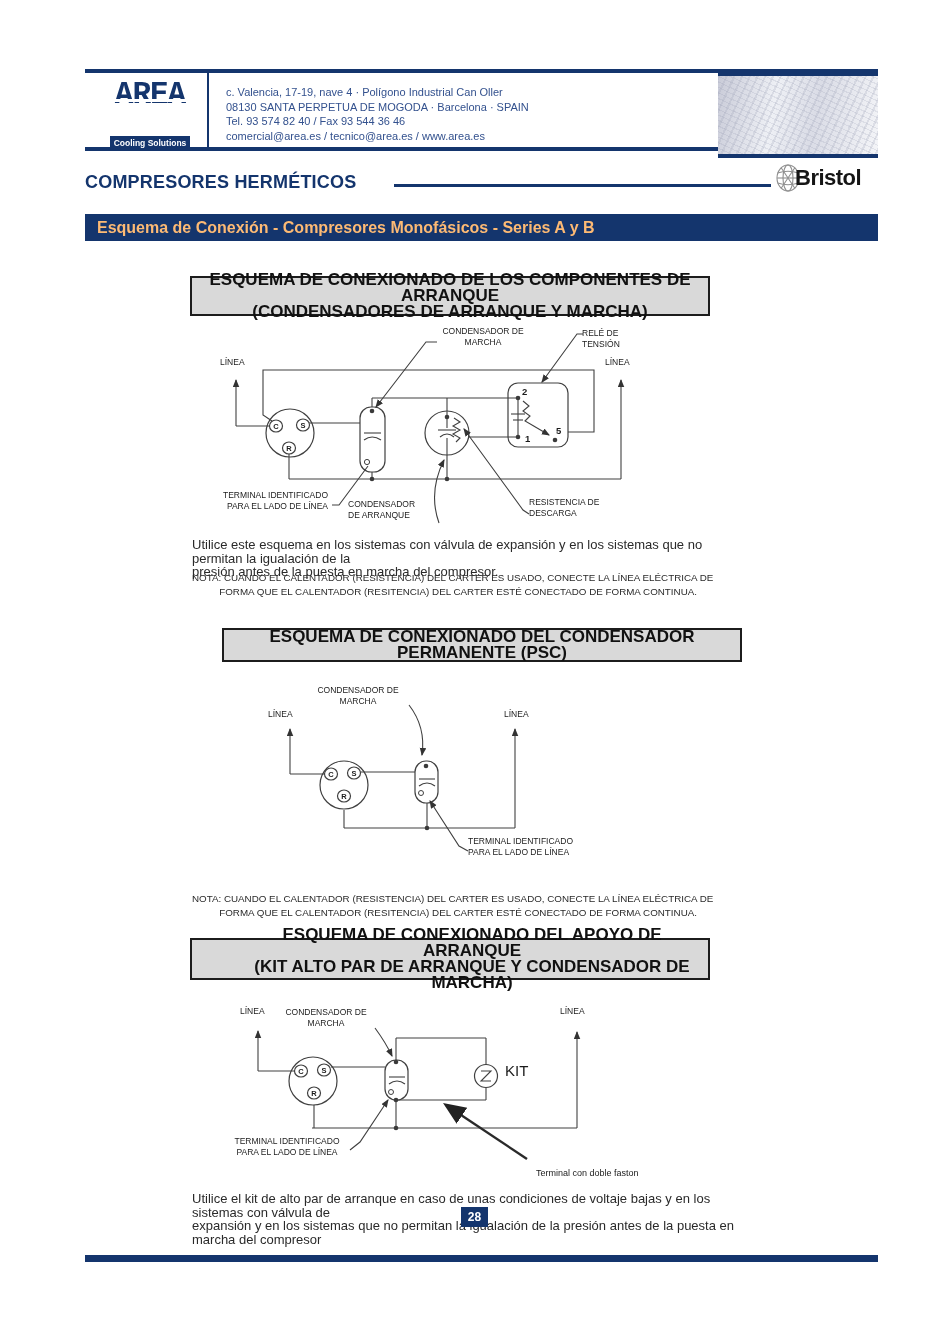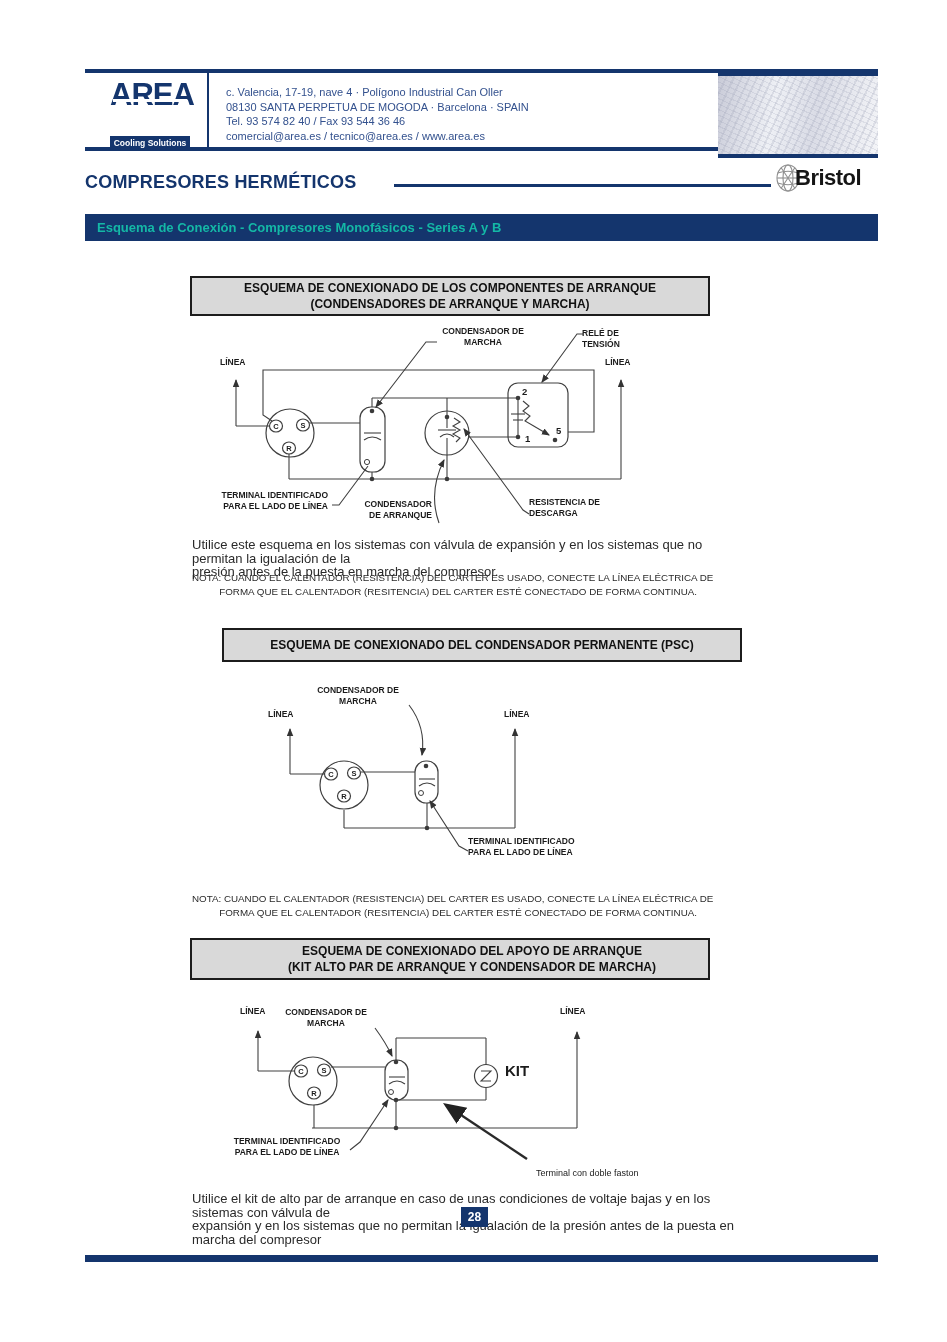--- a/index.html
+++ b/index.html
@@ -1,46 +1,46 @@
 <!DOCTYPE html>
 <html><head>
 <meta charset="utf-8">
 <style>
   html,body{margin:0;padding:0;background:#fff;}
   .page{position:relative;width:947px;height:1342px;background:#fff;overflow:hidden;
         font-family:"Liberation Sans",sans-serif;color:#222;}
   
   .hdr-line{position:absolute;background:#14356d;}
   .logo-box{position:absolute;left:110px;top:76px;width:80px;height:74px;background:#fff;}
-  .logo-area{font-weight:bold;font-size:31px;letter-spacing:-1px;color:#14356d;text-align:center;margin-top:1px;}
+  .logo-area{font-weight:bold;font-size:31px;letter-spacing:-1px;color:#14356d;text-align:center;margin-top:1px;font-family:Liberation Mono, monospace;}
   .logo-stripe{position:absolute;left:3px;right:3px;height:2.5px;background:#fff;}
   .logo-tagline{position:absolute;bottom:0;left:0;width:100%;height:14px;background:#14356d;color:#fff;
         font-size:8.5px;font-weight:bold;line-height:14px;text-align:center;}
   .hdr-contact{position:absolute;left:226px;top:85px;width:320px;font-size:11px;line-height:14.5px;
         color:#33518e;white-space:pre-line;}
   .hdr-photo{position:absolute;left:718px;top:72px;width:160px;height:78px;
         border-top:4px solid #14356d;border-bottom:4px solid #14356d;
         background:
           repeating-linear-gradient(115deg, rgba(160,165,185,.25) 0 2px, rgba(255,255,255,0) 2px 7px),
           repeating-linear-gradient(25deg, rgba(140,145,170,.18) 0 1px, rgba(255,255,255,0) 1px 5px),
           linear-gradient(100deg,#c9cbd8 0%,#eef0f5 35%,#dadce6 60%,#f4f5f8 100%);}
   .section-title{position:absolute;left:85px;top:172px;font-size:18px;font-weight:bold;color:#14356d;letter-spacing:.2px;}
   .title-rule{position:absolute;left:394px;top:184px;width:377px;height:3px;background:#14356d;}
   .bristol{position:absolute;left:774px;top:161px;display:flex;align-items:center;}
   .bristol-text{font-family:Liberation Sans, sans-serif;font-weight:bold;font-size:22px;color:#151515;margin-left:-9px;letter-spacing:-.5px;}
-  .banner{position:absolute;left:85px;top:214px;width:793px;height:27px;background:#14356d;color:#14b8a6;
-        font-size:13px;font-weight:bold;line-height:27px;padding-left:12px;box-sizing:border-box;}
+  .banner{position:absolute;left:85px;top:214px;width:793px;height:27px;background:#14356d;color:#fdba74;
+        font-size:16px;font-weight:bold;line-height:27px;padding-left:12px;box-sizing:border-box;}
   
   .tbox{position:absolute;left:190px;width:520px;background:#d9d9d9;border:2px solid #1c1c1c;
-        text-align:center;font-weight:bold;font-size:12px;line-height:16px;color:#111;
+        text-align:center;font-weight:bold;font-size:17px;line-height:16px;color:#111;
         white-space:pre-line;display:flex;align-items:center;justify-content:center;box-sizing:border-box;}
   
   .diagram{position:absolute;}
   .diagram svg{position:absolute;left:0;top:0;}
-  .dlabel{position:absolute;font-size:8.5px;font-weight:bold;line-height:10.5px;color:#1b1b1b;white-space:pre-line;}
+  .dlabel{position:absolute;font-size:8.5px;font-weight:normal;line-height:10.5px;color:#1b1b1b;white-space:pre-line;}
   .note{position:absolute;font-size:13px;line-height:13.5px;color:#2a2a2a;white-space:pre-line;}
   .nota{position:absolute;font-size:9.8px;line-height:13.5px;color:#2a2a2a;white-space:pre;}
   .wire{stroke:#404040;stroke-width:1.1;fill:none;}
   .thick{stroke:#2a2a2a;stroke-width:2.4;fill:none;}
   .dot{fill:#3a3a3a;stroke:none;}
   .openc{fill:#fff;stroke:#404040;stroke-width:1;}
   .comp{stroke:#404040;stroke-width:1.2;fill:#fff;}
   .compn{stroke:#404040;stroke-width:1.2;fill:none;}
   .svgtxt{font-family:"Liberation Sans",sans-serif;font-weight:bold;fill:#1b1b1b;}
   
@@ -164,21 +164,21 @@
       </g>
     </svg>
     <div class="dlabel" style="left:28px;top:37px;">LÍNEA</div>
     <div class="dlabel" style="left:413px;top:37px;">LÍNEA</div>
     <div class="dlabel" style="left:243px;top:6px;width:96px;text-align:center;">CONDENSADOR DE
 MARCHA</div>
     <div class="dlabel" style="left:390px;top:8px;width:52px;">RELÉ DE
 TENSIÓN</div>
     <div class="dlabel" style="left:8px;top:170px;width:128px;text-align:right;">TERMINAL IDENTIFICADO
 PARA EL LADO DE LÍNEA</div>
-    <div class="dlabel" style="left:156px;top:179px;width:84px;text-align:right;">CONDENSADOR
+    <div class="dlabel" style="left:156px;top:179px;width:84px;text-align:left;">CONDENSADOR
 DE ARRANQUE</div>
     <div class="dlabel" style="left:337px;top:177px;width:88px;">RESISTENCIA DE
 DESCARGA</div>
   </div>
 
   <div class="note" style="left:192px;top:538px;width:545px;">Utilice este esquema en los sistemas con válvula de expansión y en los sistemas que no permitan la igualación de la
 presión antes de la puesta en marcha del compresor.</div>
   <div class="nota" style="left:192px;top:571px;width:545px;">NOTA: CUANDO EL CALENTADOR (RESISTENCIA) DEL CARTER ES USADO, CONECTE LA LÍNEA ELÉCTRICA DE
           FORMA QUE EL CALENTADOR (RESITENCIA) DEL CARTER ESTÉ CONECTADO DE FORMA CONTINUA.</div>
 

